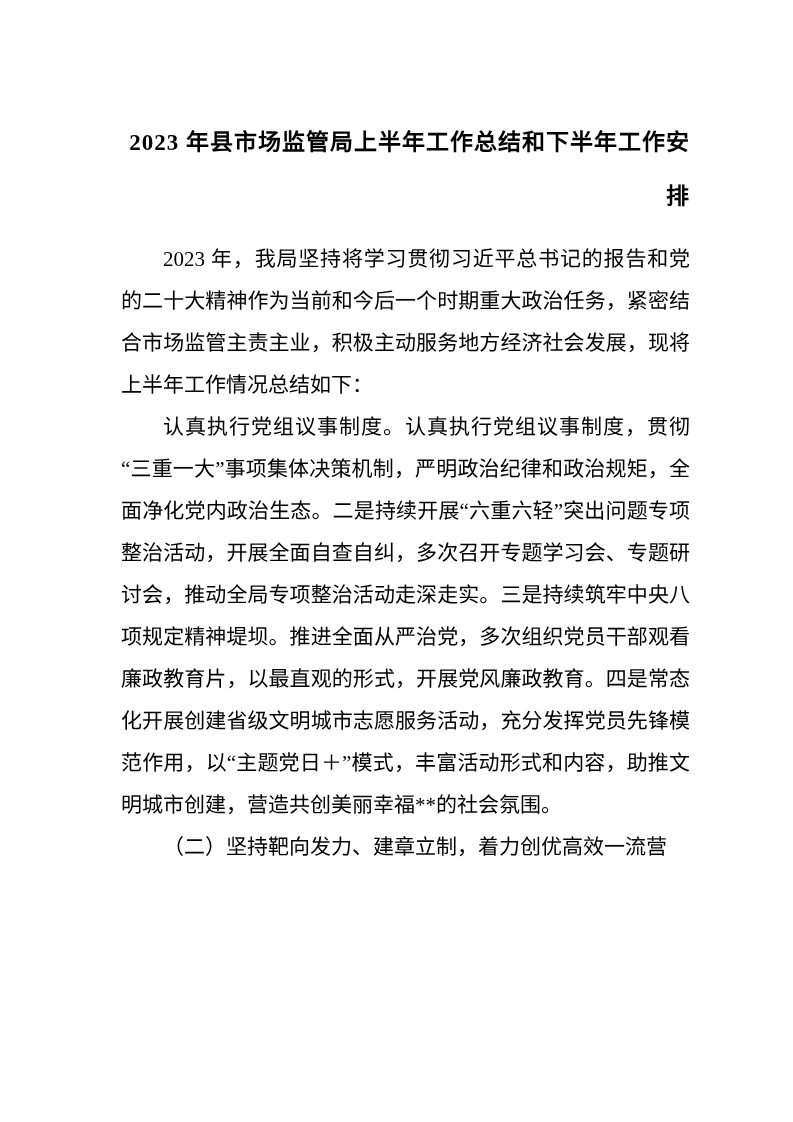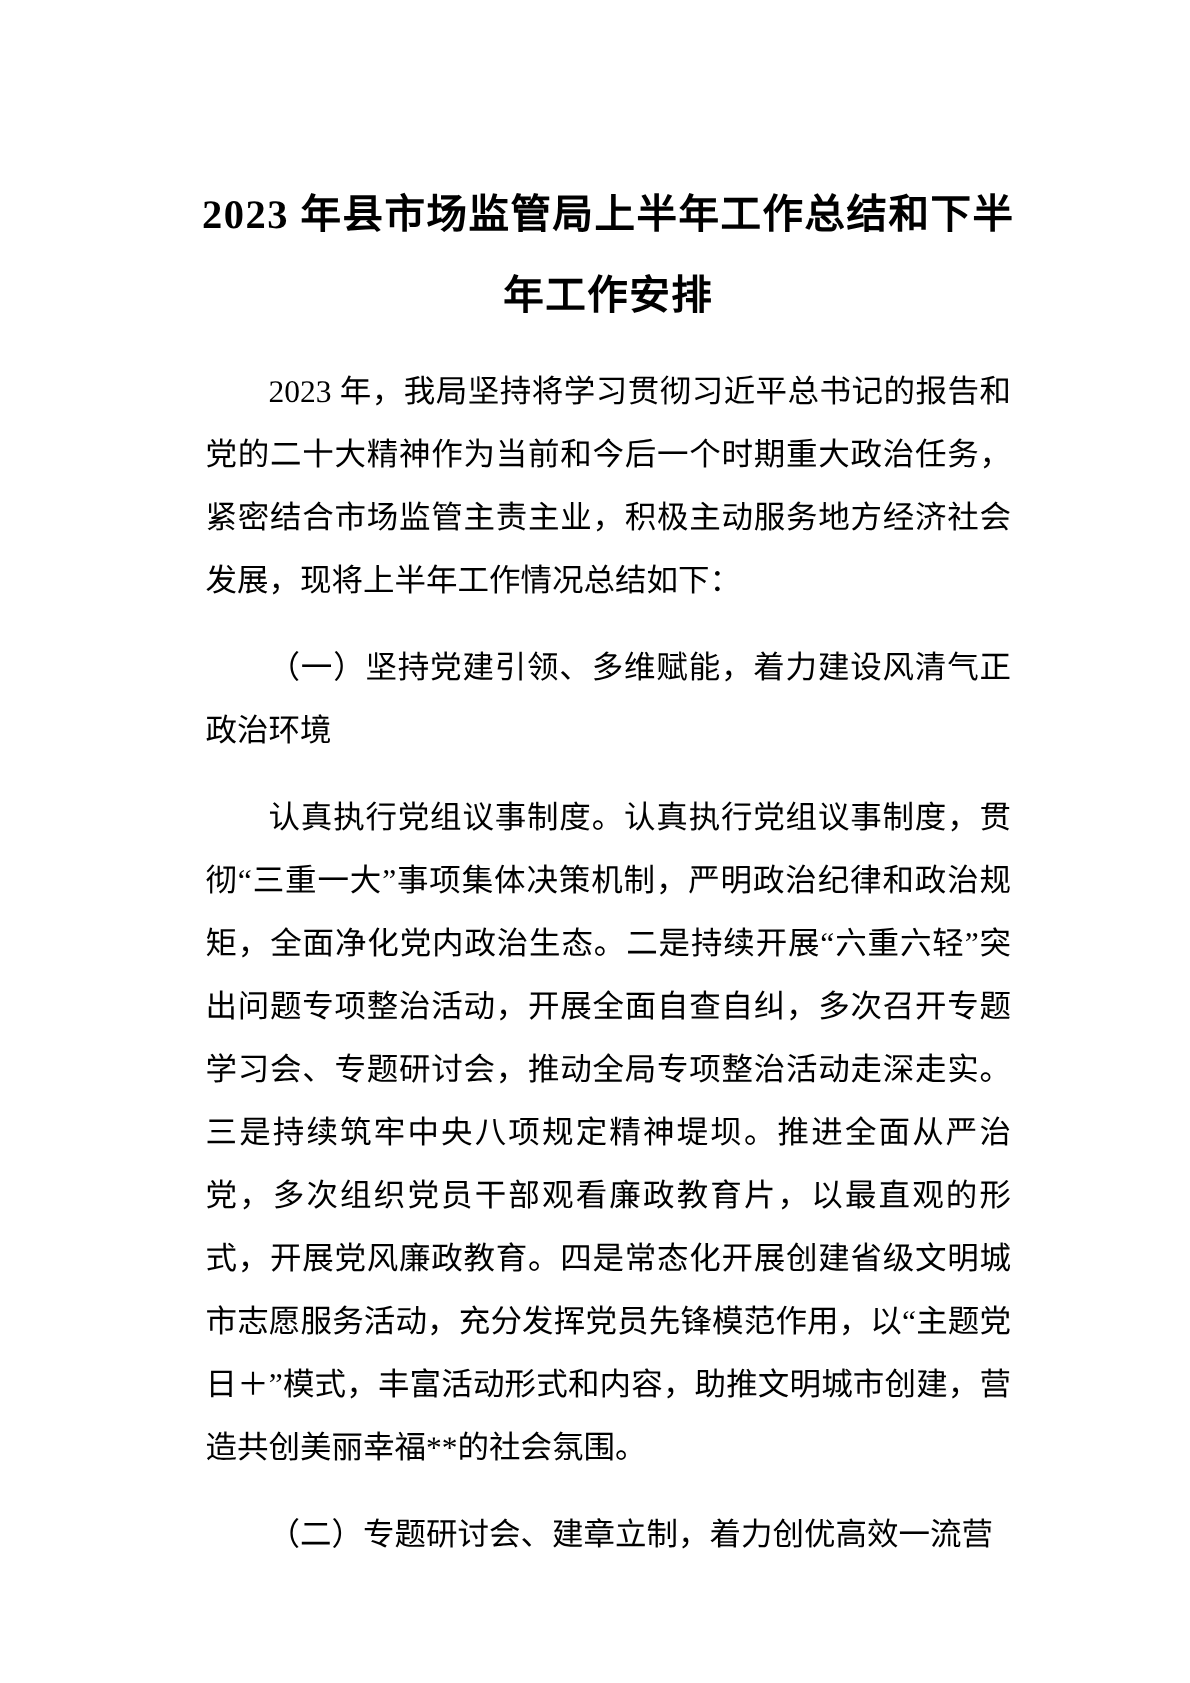--- a/index.html
+++ b/index.html
@@ -13,44 +13,43 @@
     height: 1122px;
     margin: 0 auto;
     background: #ffffff;
     color: #000000;
     overflow: hidden;
     box-sizing: border-box;
     padding: 116px 103px 60px 121px;
     font-family: "Liberation Serif", "DejaVu Serif", serif;
   }
   .doc-title {
-    font-size: 27px;
+    font-size: 23px;
     line-height: 54px;
     font-weight: bold;
-    text-align: center;
+    text-align: right;
     letter-spacing: 1px;
     margin: 0 0 14px 0;
   }
   .doc-para {
     font-size: 21px;
     line-height: 42px;
     text-align: justify;
     text-justify: inter-ideograph;
     text-indent: 2em;
-    margin: 16px;
+    margin: 0;
     word-break: break-all;
   }
 </style>
 </head>
 <body>
 
 <div class="doc-page">
   <h1 class="doc-title">2023 年县市场监管局上半年工作总结和下半年工作安排</h1>
 
   <p class="doc-para">2023 年，我局坚持将学习贯彻习近平总书记的报告和党的二十大精神作为当前和今后一个时期重大政治任务，紧密结合市场监管主责主业，积极主动服务地方经济社会发展，现将上半年工作情况总结如下：</p>
 
 
-  <p class="doc-para">（一）坚持党建引领、多维赋能，着力建设风清气正政治环境</p>
 
   <p class="doc-para">认真执行党组议事制度。认真执行党组议事制度，贯彻“三重一大”事项集体决策机制，严明政治纪律和政治规矩，全面净化党内政治生态。二是持续开展“六重六轻”突出问题专项整治活动，开展全面自查自纠，多次召开专题学习会、专题研讨会，推动全局专项整治活动走深走实。三是持续筑牢中央八项规定精神堤坝。推进全面从严治党，多次组织党员干部观看廉政教育片，以最直观的形式，开展党风廉政教育。四是常态化开展创建省级文明城市志愿服务活动，充分发挥党员先锋模范作用，以“主题党日＋”模式，丰富活动形式和内容，助推文明城市创建，营造共创美丽幸福**的社会氛围。</p>
 
-  <p class="doc-para">（二）专题研讨会、建章立制，着力创优高效一流营</p>
+  <p class="doc-para">（二）坚持靶向发力、建章立制，着力创优高效一流营</p>
 </div>
 
 </body></html>

